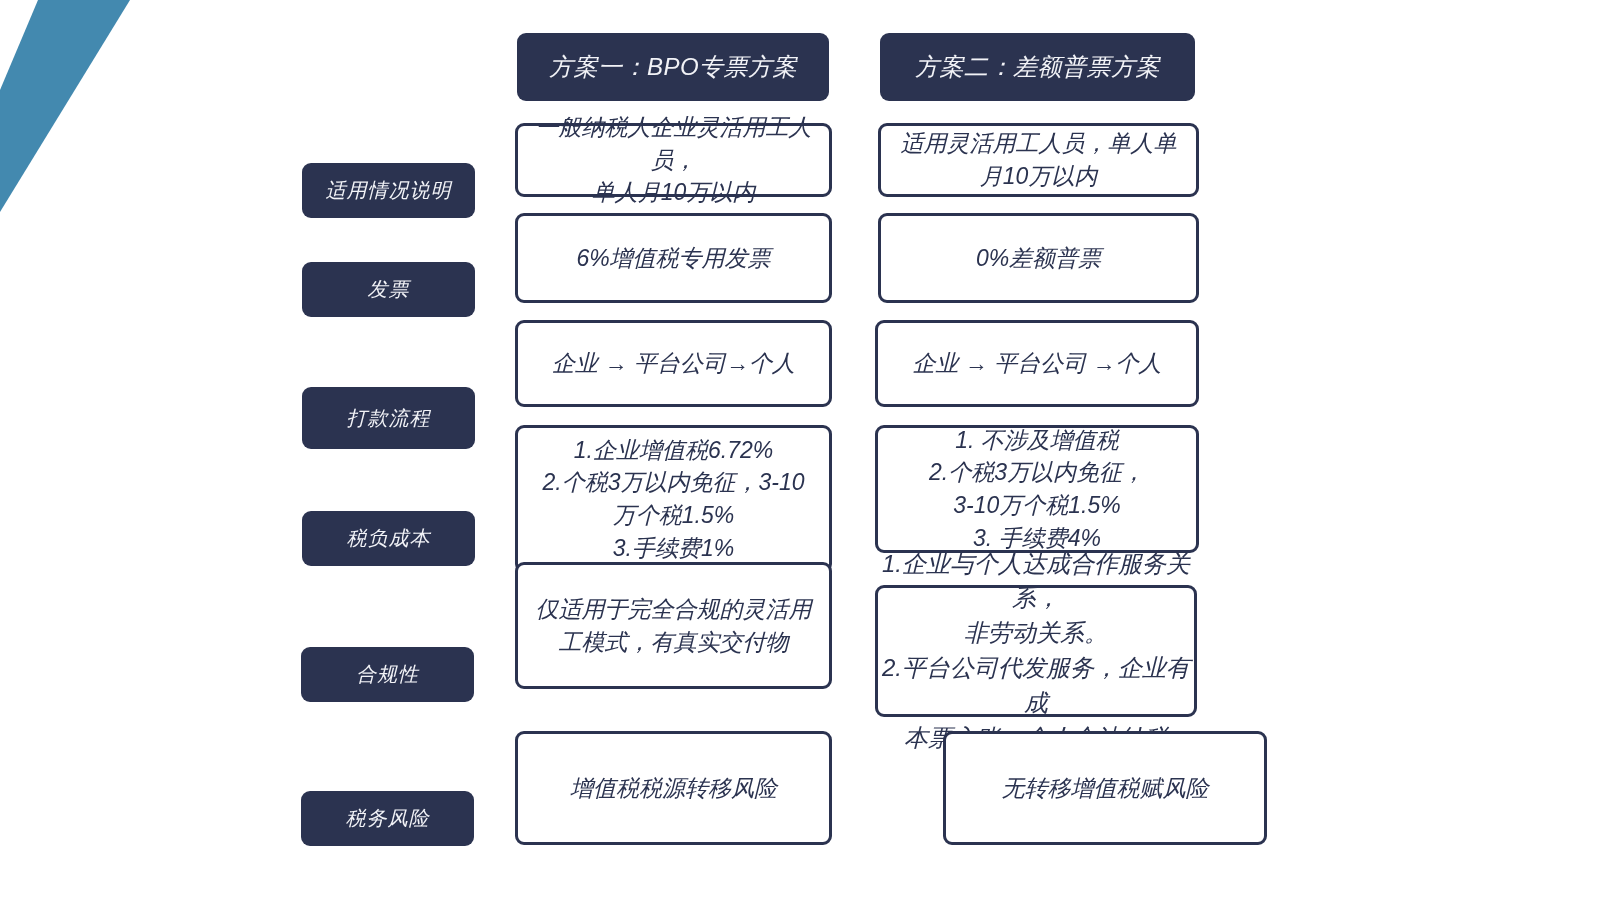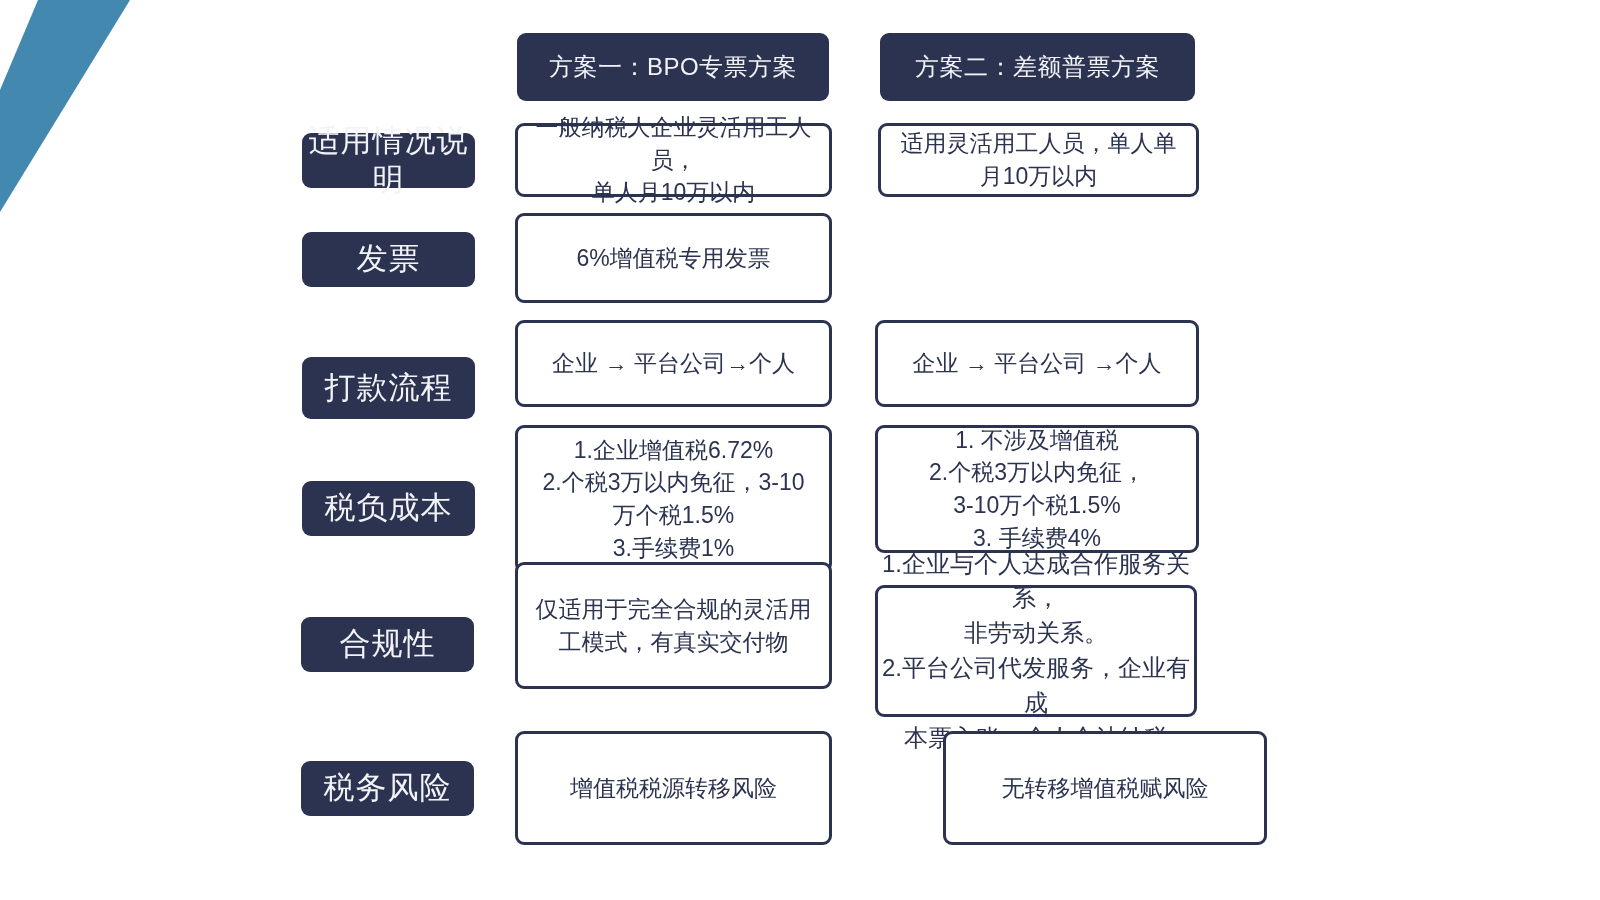--- a/index.html
+++ b/index.html
@@ -22,42 +22,44 @@
     top: 0;
     width: 200px;
     height: 240px;
     pointer-events: none;
   }
 
   
   #slide {
     position: absolute;
     inset: 0;
+    font-style: italic;
   }
 
   .abs { position: absolute; box-sizing: border-box; }
 
   
   .navy-box {
     background: #2b3350;
     border-radius: 9px;
     color: #f2f3f7;
     display: flex;
     align-items: center;
     justify-content: center;
     text-align: center;
     line-height: 1.25;
   }
   .header-box {
     font-size: 24px;
     letter-spacing: 0.5px;
   }
   .row-label {
-    font-size: 31px;
+    font-size: 20px;
     letter-spacing: 1px;
+    margin-top: 30px;
   }
 
   
   .cell-box {
     background: #ffffff;
     border: 3px solid #2b3350;
     border-radius: 9px;
     color: #2b3350;
     display: flex;
     align-items: center;
@@ -104,20 +106,23 @@
     <span>适用灵活用工人员，单人单
 月10万以内</span>
   </div>
 
   <div class="abs navy-box row-label" style="left:302px; top:232px; width:173px; height:55px;">
     <span>发票</span>
   </div>
   <div class="abs cell-box" style="left:515px; top:213px; width:317px; height:90px;">
     <span>6%增值税专用发票</span>
   </div>
+  <div class="abs cell-box" style="left:878px; top:213px; width:321px; height:90px;">
+    <span>0%差额普票</span>
+  </div>
 
   <div class="abs navy-box row-label" style="left:302px; top:357px; width:173px; height:62px;">
     <span>打款流程</span>
   </div>
   <div class="abs cell-box" style="left:515px; top:320px; width:317px; height:87px;">
     <span>企业 → 平台公司→个人</span>
   </div>
   <div class="abs cell-box" style="left:875px; top:320px; width:324px; height:87px;">
     <span>企业 → 平台公司 →个人</span>
   </div>

